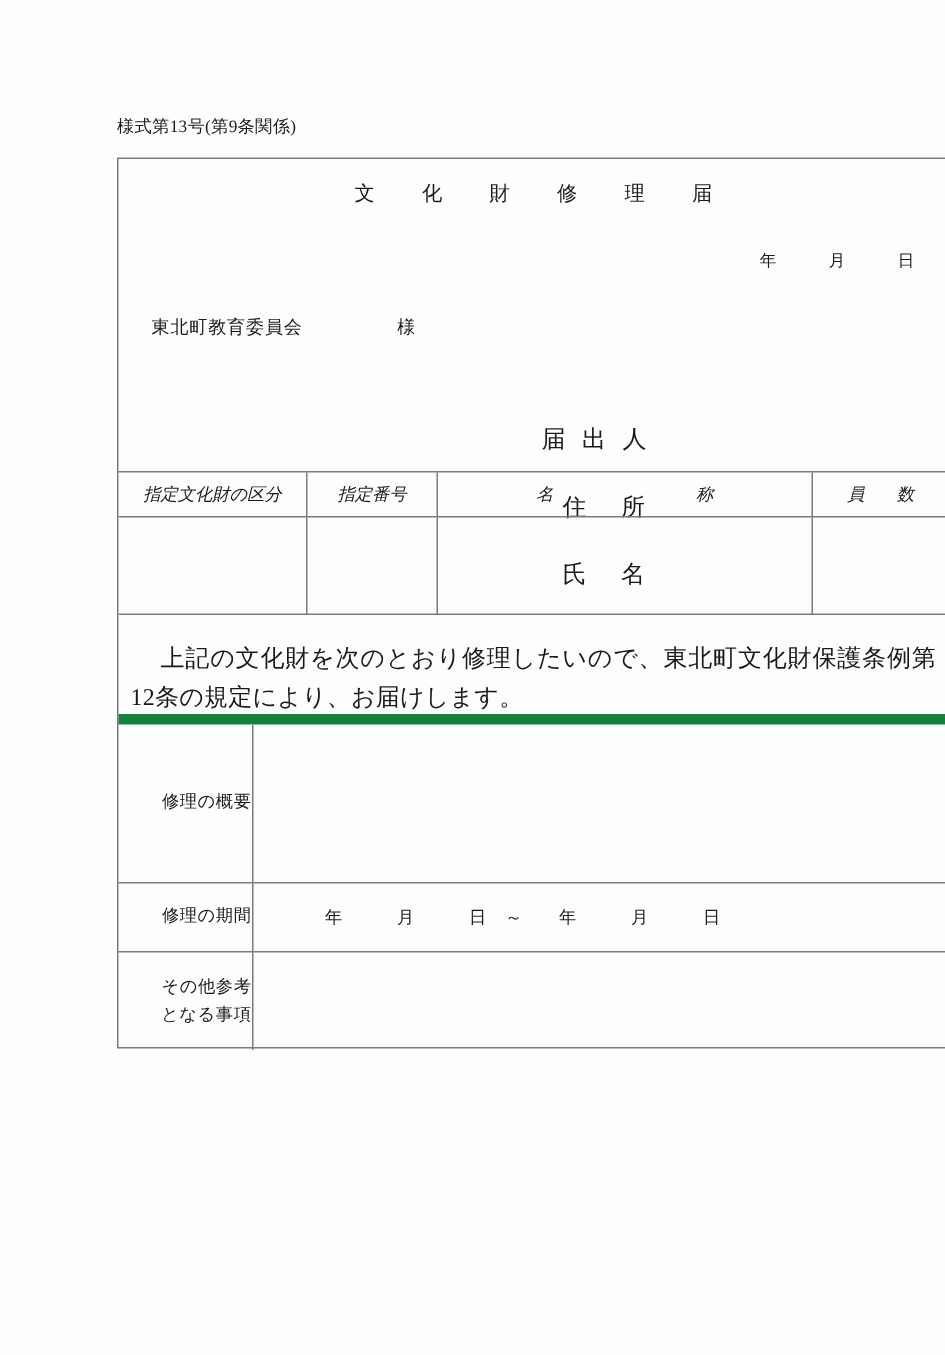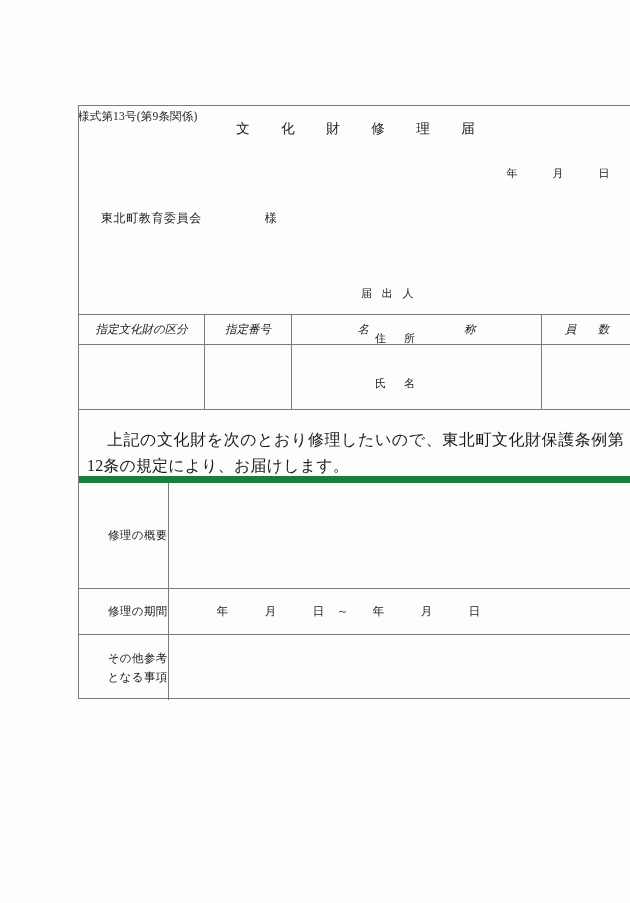--- a/index.html
+++ b/index.html
@@ -28,21 +28,20 @@
 
   
   .form-number {
     position: absolute;
     left: 78px;
     top: 77px;
     font-size: 11.5px;
     letter-spacing: 0.2px;
     white-space: nowrap;
     color: #1c1c1c;
-    margin-top: 32px;
   }
 
   
   .frame {
     position: absolute;
     left: 78px;
     top: 105px;
     width: 555px;
     height: 594px;
     border: 1px solid #7b7b7b;
@@ -88,21 +87,21 @@
     top: 104px;
     font-size: 12px;
     letter-spacing: 0.6px;
     white-space: pre;
   }
 
   .submitter {
     position: absolute;
     left: 282px;
     top: 150px;
-    font-size: 11px;
+    font-size: 16px;
     line-height: 15px;
     white-space: pre;
   }
   .submitter .ln1 { letter-spacing: 3.5px; }
   .submitter .ln2,
   .submitter .ln3 {
     padding-left: 14px;
     letter-spacing: 3.5px;
   }
 

